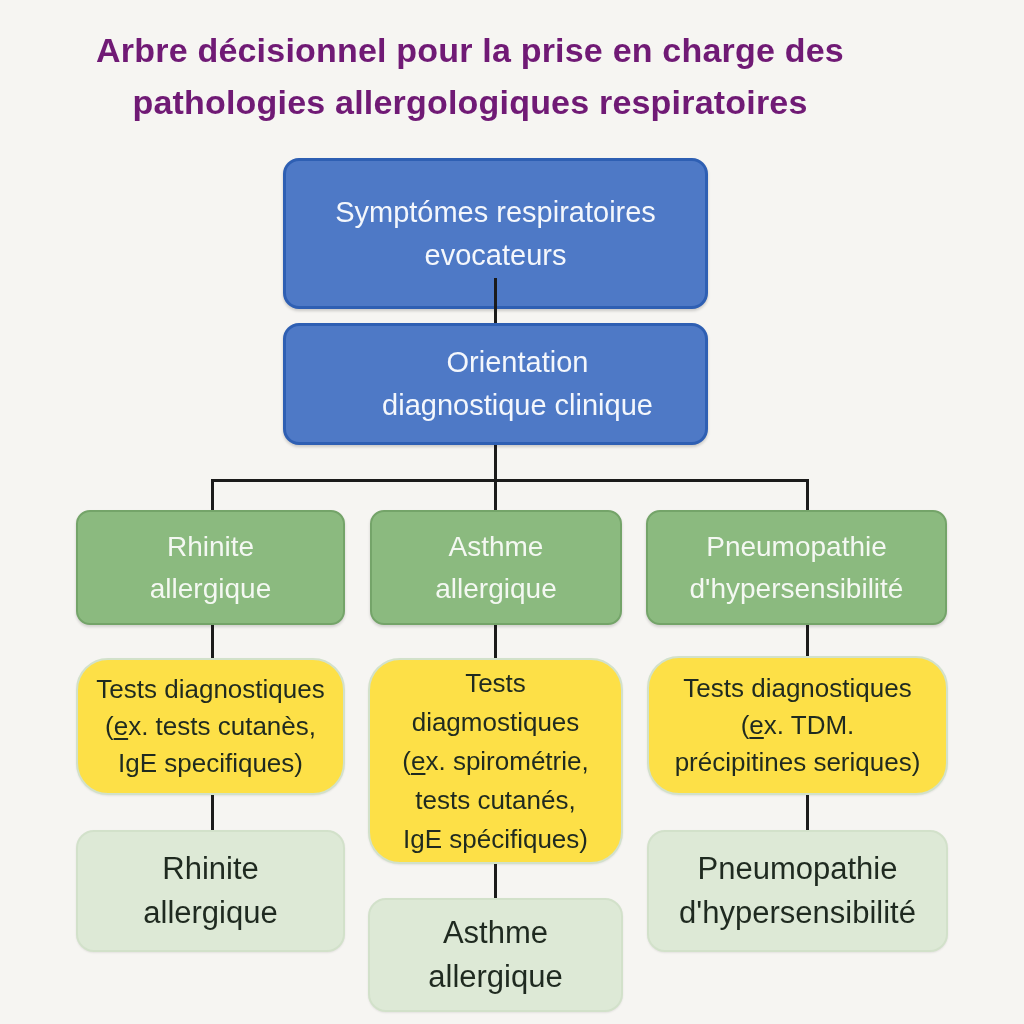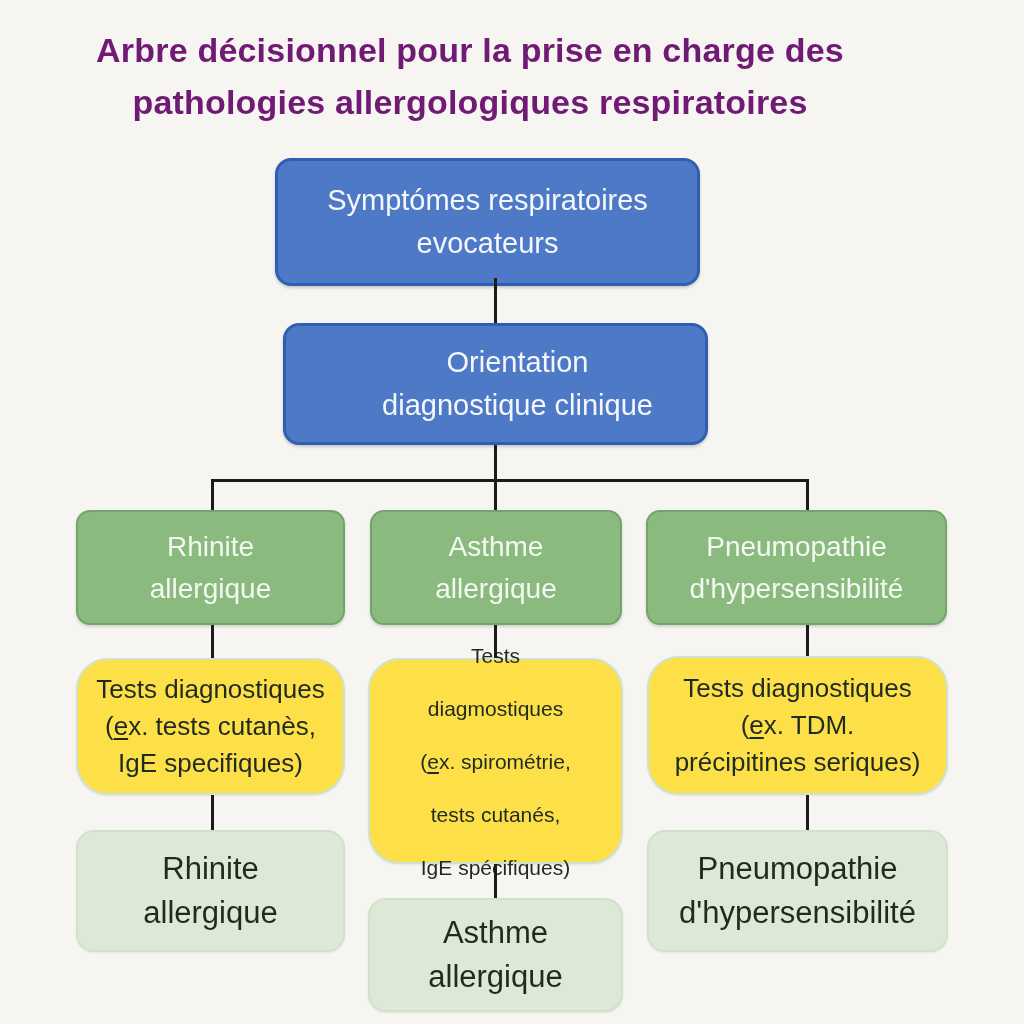--- a/index.html
+++ b/index.html
@@ -32,29 +32,29 @@
   .node-green {
     background: #8bba7f; border: 2px solid #74a469; border-radius: 14px;
     color: #f4f8f2; font-size: 28px; line-height: 42px;
     box-shadow: 0 2px 3px rgba(0,0,0,0.15);
   }
   .node-light {
     background: #fde047; border: 2px solid #d2e1ca; border-radius: 32px;
     color: #1f2a20; font-size: 26px; line-height: 37px;
     box-shadow: 0 1px 2px rgba(0,0,0,0.08);
   }
-  .node-light.tall { font-size: 21px; line-height: 53px; }
+  .node-light.tall { font-size: 26px; line-height: 39px; }
   .node-outcome {
     background: #dde9d6; border: 2px solid #d2e1ca; border-radius: 18px;
     color: #1f2a20; font-size: 31px; line-height: 44px;
     box-shadow: 0 1px 2px rgba(0,0,0,0.08);
   }
 
   
-  #node-symptoms    { left: 275px; top: 158px; width: 425px; height: 128px; }
+  #node-symptoms    { left: 283px; top: 158px; width: 425px; height: 151px; }
   #node-orientation { left: 283px; top: 323px; width: 425px; height: 122px; padding-left: 44px; }
 
   #node-cond-0 { left: 76px;  top: 510px; width: 269px; height: 115px; }
   #node-cond-1 { left: 370px; top: 510px; width: 252px; height: 115px; }
   #node-cond-2 { left: 646px; top: 510px; width: 301px; height: 115px; }
 
   #node-tests-0 { left: 76px;  top: 658px; width: 269px; height: 137px; }
   #node-tests-1 { left: 368px; top: 658px; width: 255px; height: 206px; }
   #node-tests-2 { left: 647px; top: 656px; width: 301px; height: 139px; }
 

